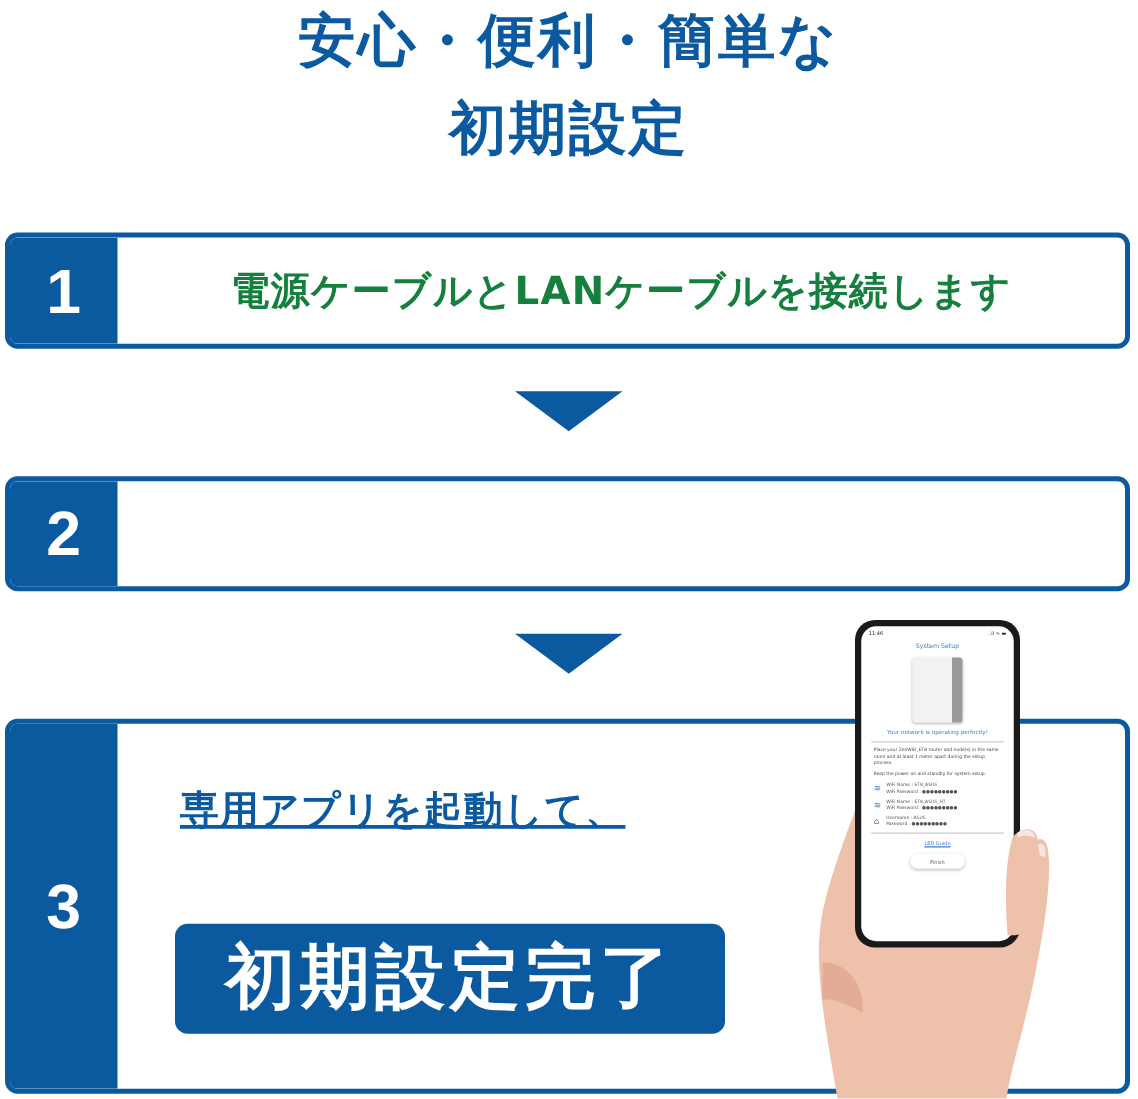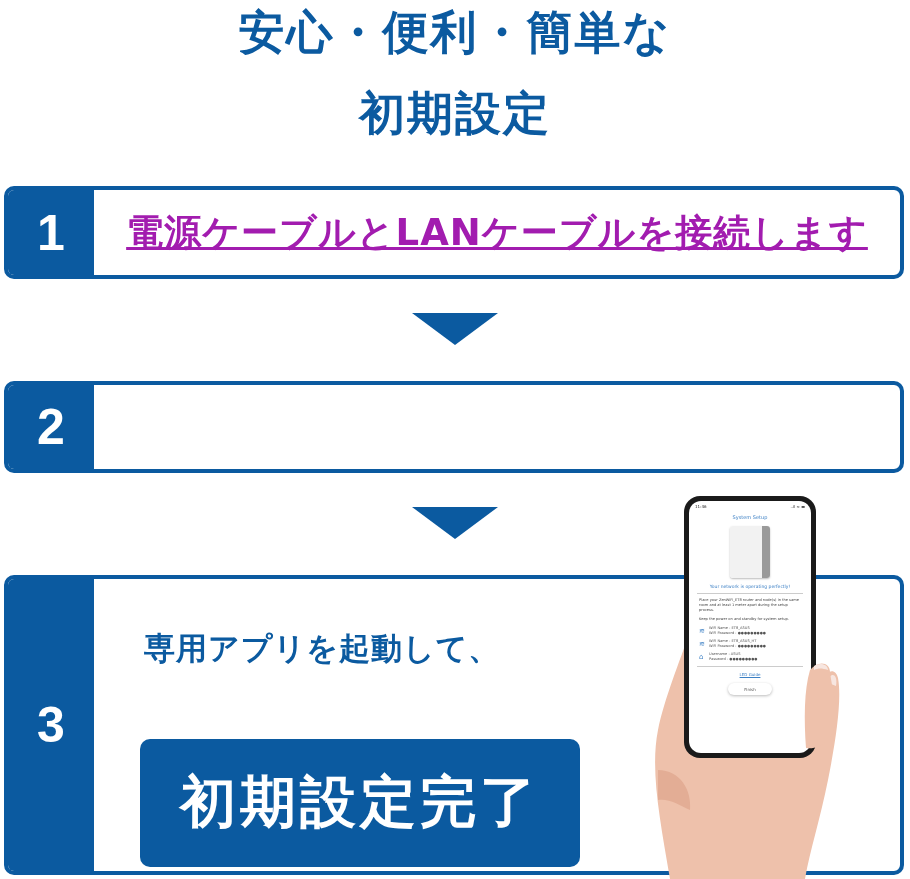--- a/index.html
+++ b/index.html
@@ -1,41 +1,41 @@
 <!DOCTYPE html>
 <html><head>
 <meta charset="utf-8">
 <style>
   html, body { margin:0; padding:0; background:#ffffff; }
   body { width:910px; height:879px; position:relative; overflow:hidden;
          font-family:"DejaVu Sans","Liberation Sans",sans-serif; color:#0b5aa0; }
   .title { position:absolute; left:0; width:910px; text-align:center;
            font-weight:bold; color:#0b5aa0; font-size:46px; letter-spacing:2px; }
   .t1 { top:2px; }
-  .t2 { top:83px; }
+  .t2 { top:72px; }
   .step { position:absolute; left:4px; width:900px; border:4px solid #0b5aa0;
           border-radius:10px; box-sizing:border-box; background:#fff; overflow:hidden; }
   .step .num { position:absolute; left:0; top:0; bottom:0; width:86px; background:#0b5aa0;
                color:#fff; font-weight:bold; font-size:50px;
                display:flex; align-items:center; justify-content:center;
                font-family:"Liberation Sans",sans-serif; }
   .step .text { position:absolute; left:86px; right:0; top:0; bottom:0;
                 display:flex; align-items:center; justify-content:center;
-                font-weight:bold; font-size:37px; color:#a21caf; letter-spacing:1px;text-decoration:underline; }
+                font-weight:bold; font-size:31px; color:#15803d; letter-spacing:1px; }
   .s1 { top:186px; height:93px; }
   .s2 { top:381px; height:92px; }
   .s3 { top:575px; height:300px; }
   .arrow { position:absolute; width:0; height:0;
            border-left:43px solid transparent; border-right:43px solid transparent;
            border-top:32px solid #0b5aa0; left:412px; }
   .a1 { top:313px; }
   .a2 { top:507px; }
   .s3 .lines { position:absolute; left:136px; top:40px; font-weight:bold;
-               font-size:31px; line-height:58px; color:#0b5aa0; letter-spacing:1px; }
-  .badge { position:absolute; left:132px; top:160px; width:440px; height:128px;
+               font-size:31px; line-height:58px; color:#0b5aa0; letter-spacing:1px;text-decoration:underline; }
+  .badge { position:absolute; left:132px; top:160px; width:440px; height:88px;
            background:#0b5aa0; border-radius:10px; color:#fff; font-weight:bold;
            font-size:56px; display:flex; align-items:center; justify-content:center;
            letter-spacing:4px; }
   
   .phone { position:absolute; left:684px; top:496px; width:132px; height:262px;
            background:#1a1a1a; border-radius:16px; }
   .screen { position:absolute; left:5px; top:5px; right:5px; bottom:5px;
             background:#fff; border-radius:12px; overflow:hidden; font-size:4px;
             color:#555; font-family:"DejaVu Sans",sans-serif; }
   .status { display:flex; justify-content:space-between; padding:3px 6px; font-size:4px; color:#222; }

